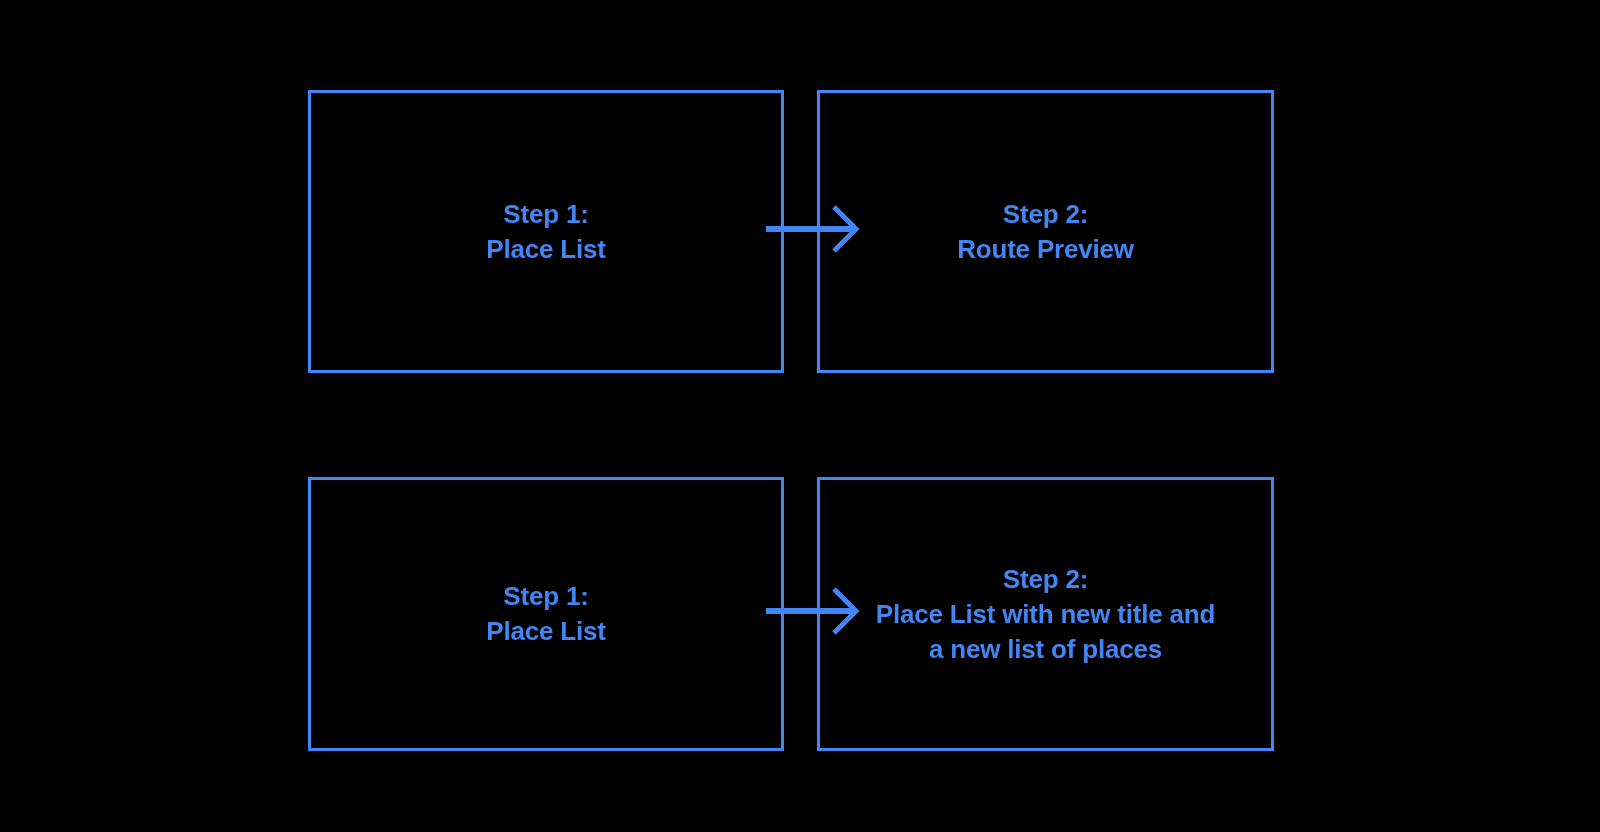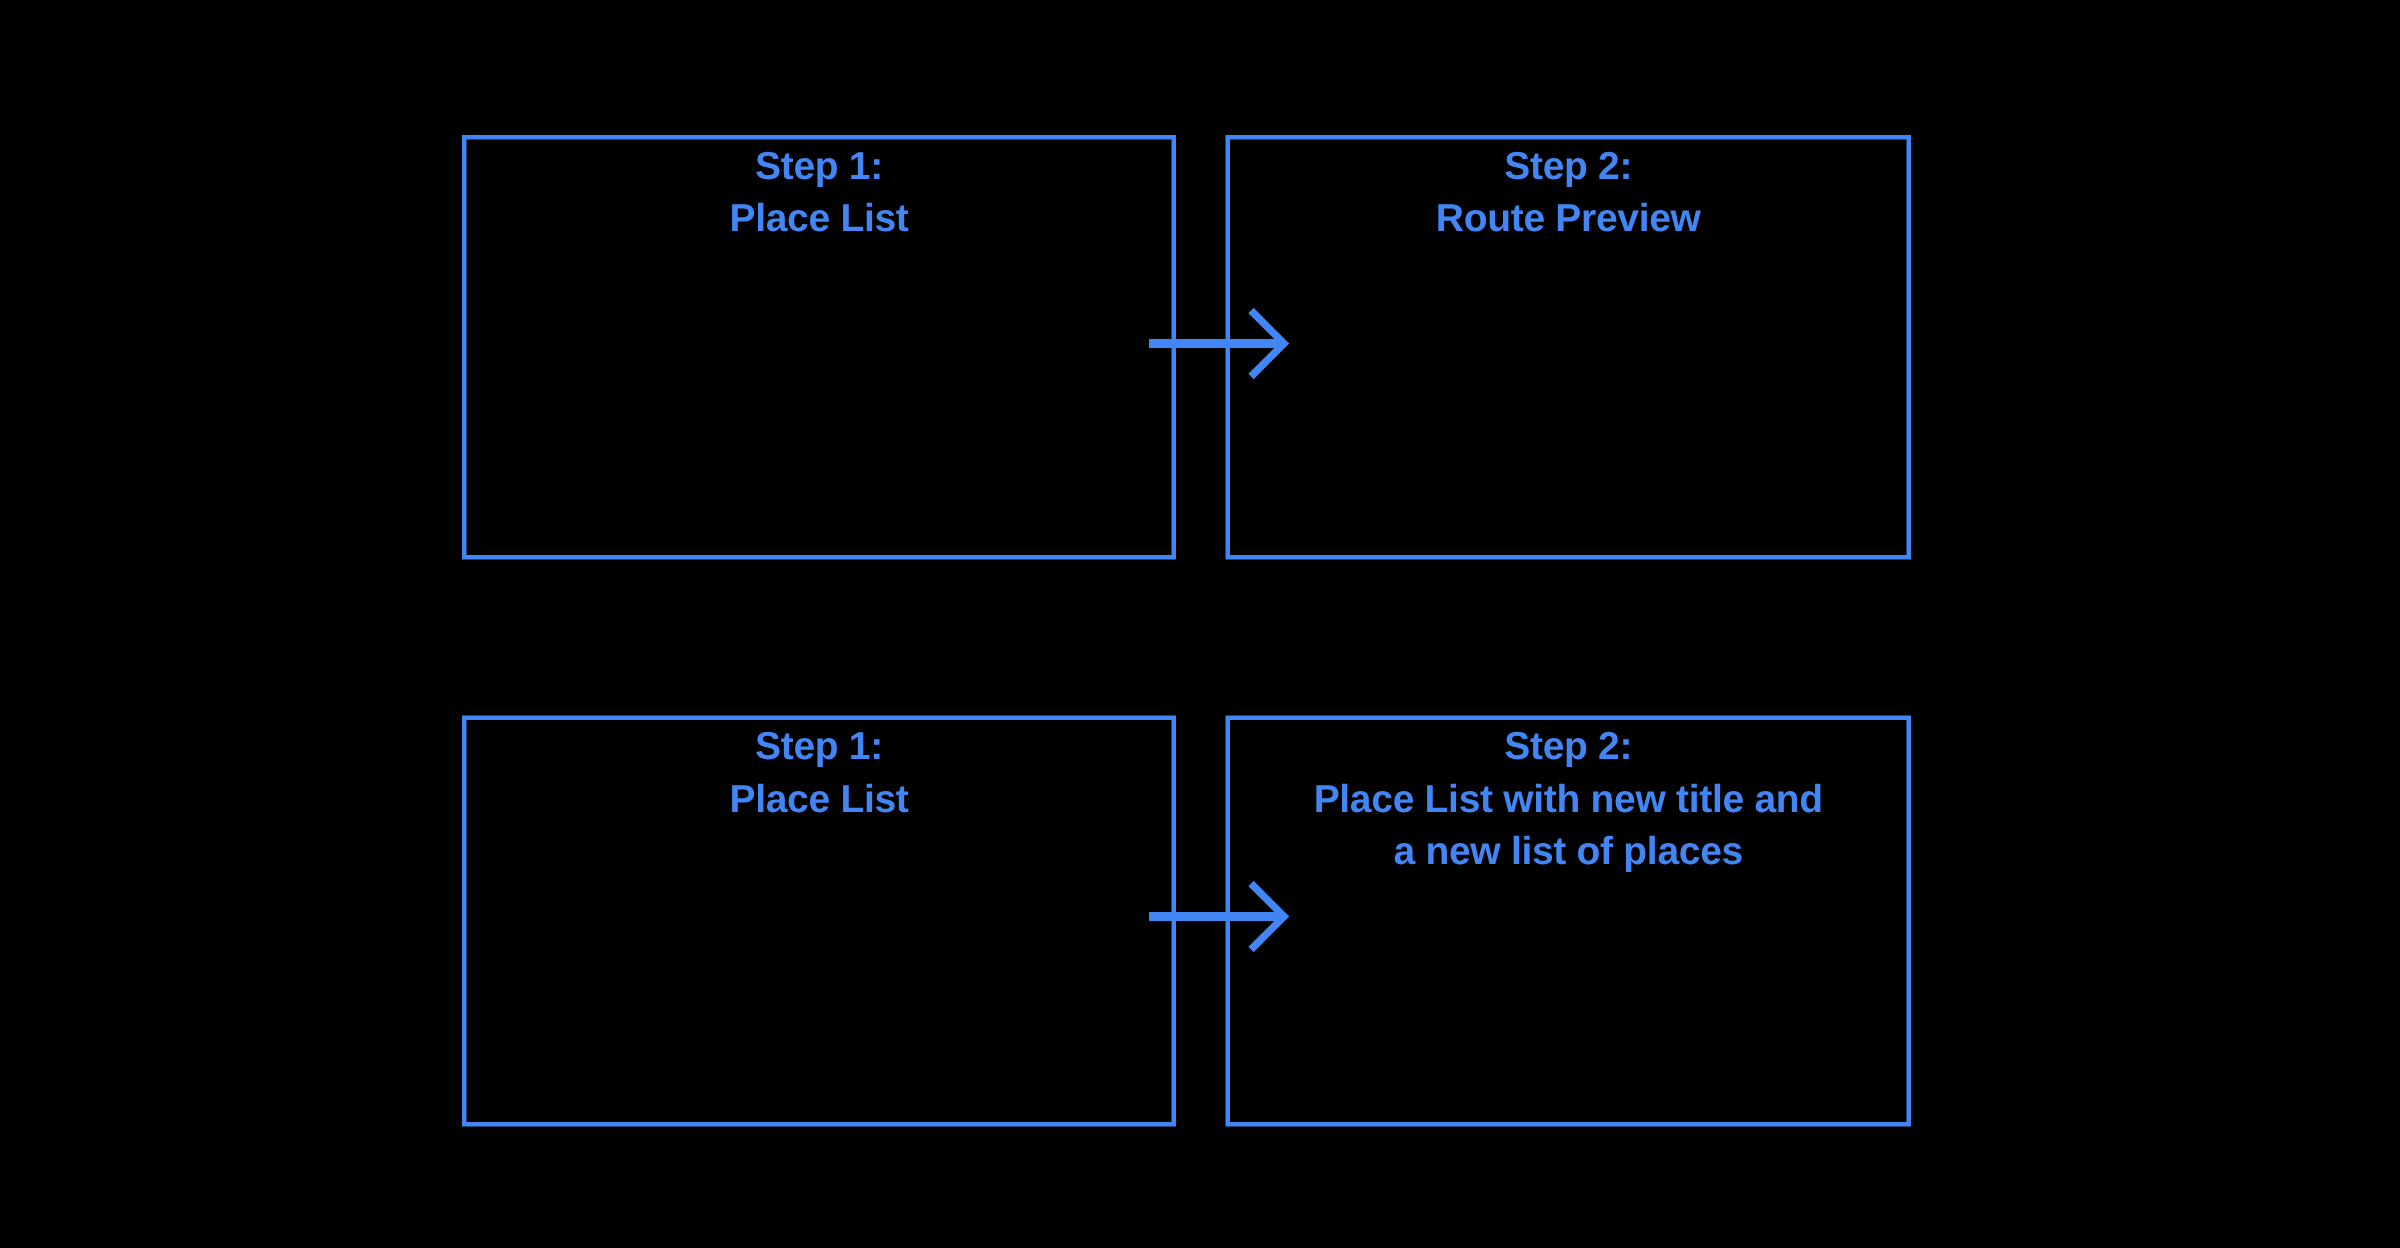--- a/index.html
+++ b/index.html
@@ -30,21 +30,21 @@
   }
   #flow-row-0 { left: 308px; top: 90px;  width: 966px; height: 283px; }
   #flow-row-1 { left: 308px; top: 477px; width: 966px; height: 274px; }
 
   
   .step-box {
     box-sizing: border-box;
     border: 3px solid #4285f4;
     background: #000000;
     display: flex;
-    align-items: flex-start;
+    align-items: center;
     justify-content: center;
     flex: 0 0 auto;
   }
   .step-box.left  { width: 476px; }
   .step-box.right { width: 457px; }
 
   #flow-row-1 .step-box.left  { width: 476px; }
   #flow-row-1 .step-box.right { width: 457px; }
 
   .step-label {

